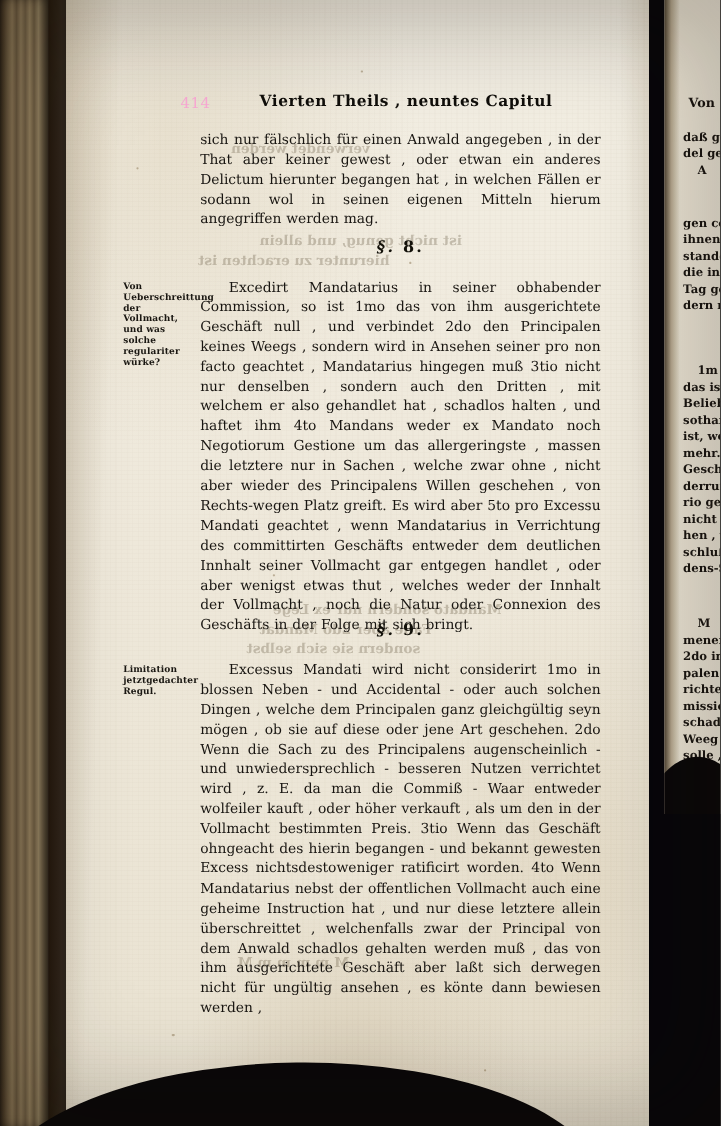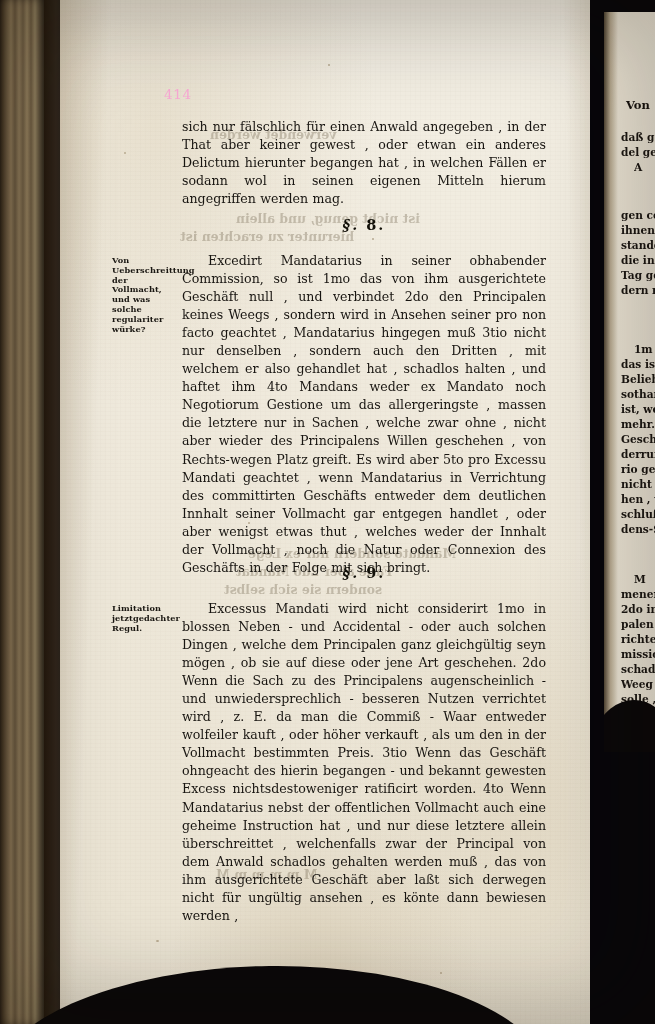--- a/index.html
+++ b/index.html
@@ -67,21 +67,21 @@
     left: -10px; bottom: -62px;
     width: 560px; height: 120px;
     background: #0a0809;
     border-radius: 50% 50% 0 0 / 100% 100% 0 0;
     transform: rotate(-.7deg);
   }
 
   
   .leaf-right {
     position: absolute;
-    left: 604px; top: 12px;
+    left: 604px; top: 0;
     width: 51px; height: 740px;
     background: linear-gradient(90deg, #ded5c0 0%, #eee7d7 28%, #f1ebdc 100%);
     overflow: hidden;
   }
   .leaf-right-fold {
     position: absolute;
     left: 0; top: 0;
     width: 14px; height: 1024px;
     background: linear-gradient(90deg,
       rgba(46,34,18,.80) 0%, rgba(120,98,64,.42) 45%, rgba(255,255,255,0) 100%);
@@ -248,20 +248,21 @@
     <div class="ghost" style="left:188px; top:545px;">Mandato sondern nur ex Lege</div>
     <div class="ghost" style="left:176px; top:563px;">Falle aber 2do Mandat</div>
     <div class="ghost" style="left:164px; top:581px;">sondern sie sich selbst</div>
     <div class="ghost" style="left:156px; top:866px;">M m m m m M</div>
   </div>
 
   <div class="txt-area">
 
     <div class="running-head">
       <span class="folio">414</span>
+      <span class="head-title">Vierten Theils , neuntes Capitul</span>
     </div>
 
     <div class="body-col" style="top:118px;">
       <p>sich nur fälschlich für einen Anwald angegeben , in der That aber keiner gewest , oder etwan ein anderes Delictum hierunter begangen hat , in welchen Fällen er sodann wol in seinen eigenen Mitteln hierum angegriffen werden mag.</p>
     </div>
 
     <div class="seccaption" style="top:216px;">
       <span class="sgn">§.</span>
       <span>8.</span>
     </div>

